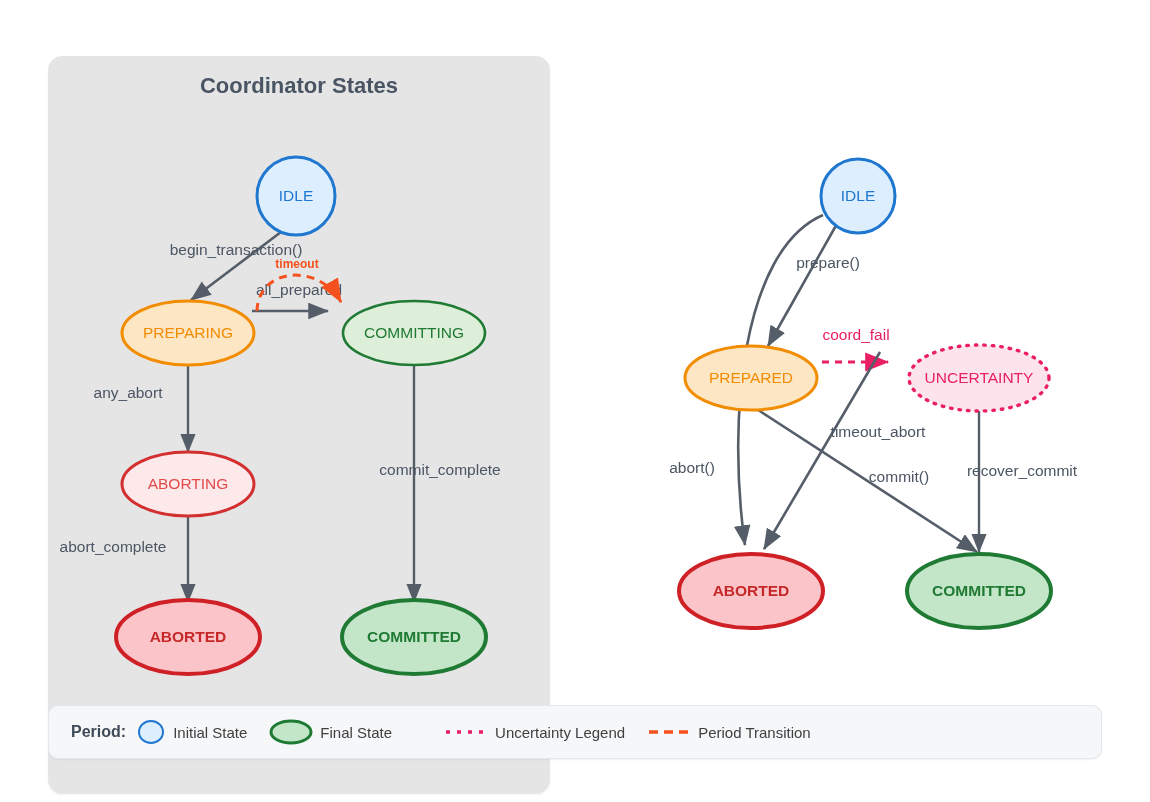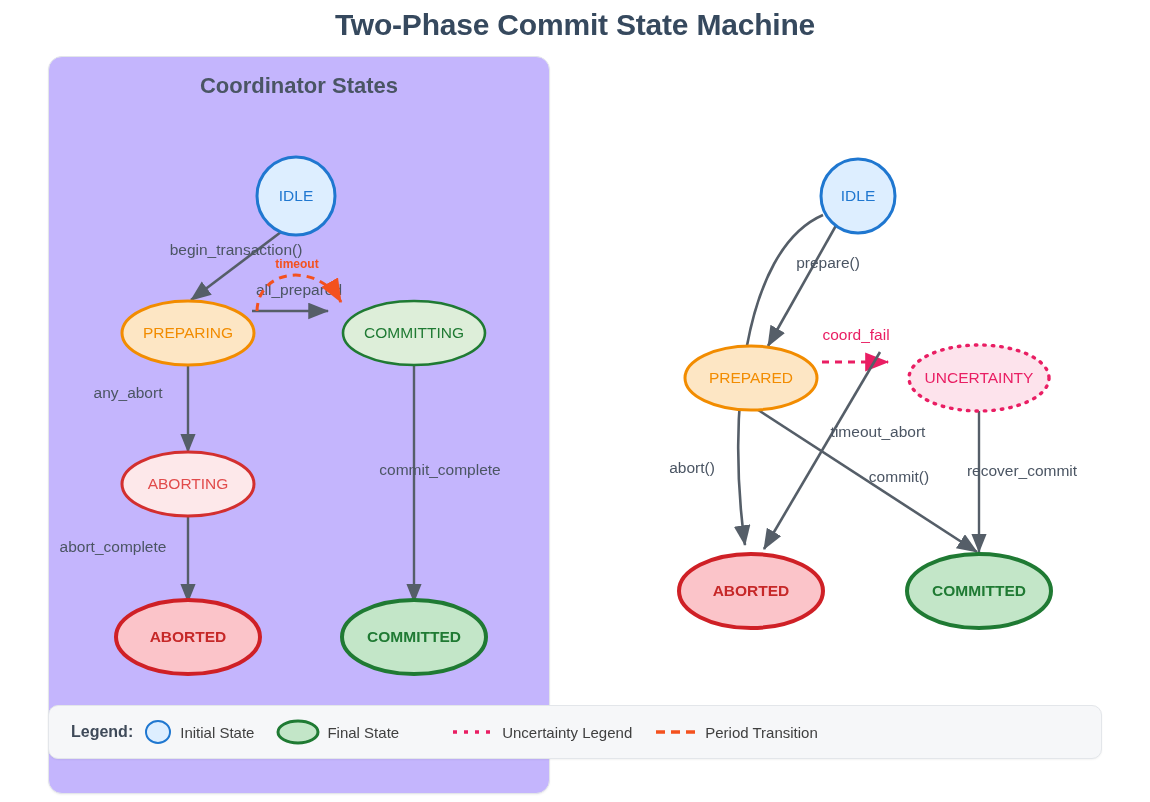--- a/index.html
+++ b/index.html
@@ -12,21 +12,21 @@
   .page{position:relative;width:1150px;height:802px;}
   .title{
     position:absolute;left:0;top:8px;width:1150px;
     text-align:center;
     font-size:30px;font-weight:bold;
     color:#36495e;
     letter-spacing:-0.2px;
   }
   .panel{
     position:absolute;
-    background:#c4b5fd;
+    background:#e5e5e5;
     border:1px solid #e3e6ea;
     border-radius:14px;
     box-shadow:0 1px 2px rgba(0,0,0,0.05);
   }
   #panel-coordinator{left:48px;top:56px;width:500px;height:736px;}
   #panel-participant{left:613px;top:56px;width:492px;height:736px;}
   .panel-title{
     position:absolute;top:16px;left:0;width:100%;
     text-align:center;
     font-size:22px;font-weight:bold;color:#4a5564;
@@ -52,21 +52,20 @@
   .elabel-warn{font-family:"Liberation Sans",sans-serif;font-size:12px;fill:#f4511e;font-weight:bold;}
   .elabel-pink{font-family:"Liberation Sans",sans-serif;font-size:15.5px;fill:#e91e63;}
   .ntext{font-family:"Liberation Sans",sans-serif;font-size:15.5px;text-anchor:middle;dominant-baseline:middle;}
   .ntext-bold{font-weight:bold;}
 </style>
 </head>
 <body>
 
 <div class="page">
 
-  <div class="title">Two-Phase Commit State Machine</div>
 
   <div class="panel" id="panel-coordinator">
     <div class="panel-title">Coordinator States</div>
   </div>
 
 
   <svg class="graph" viewBox="0 0 1150 802">
     <defs>
       <marker id="arrow-gray" markerWidth="9" markerHeight="9" refX="7.6" refY="3.2" orient="auto" markerUnits="strokeWidth">
         <path d="M0,0 L8,3.2 L0,6.4 z" fill="#555e68"></path>
@@ -174,21 +173,21 @@
 
       <g>
         <ellipse cx="979" cy="591" rx="72" ry="37" fill="#c3e6c8" stroke="#1f7a33" stroke-width="4"></ellipse>
         <text class="ntext ntext-bold" x="979" y="592" fill="#1f7a33">COMMITTED</text>
       </g>
     </g>
   </svg>
 
   <div class="legend-box">
     <div class="legend-inner">
-      <span class="legend-label">Legend:</span>
+      <span class="legend-label">Period:</span>
 
       <span class="legend-item">
         <svg class="sw" width="30" height="26" viewBox="0 0 30 26">
           <ellipse cx="15" cy="13" rx="12" ry="11" fill="#ddeeff" stroke="#1f77d0" stroke-width="2"></ellipse>
         </svg>
         <span class="legend-text">Initial State</span>
       </span>
 
 
       <span class="legend-item">

